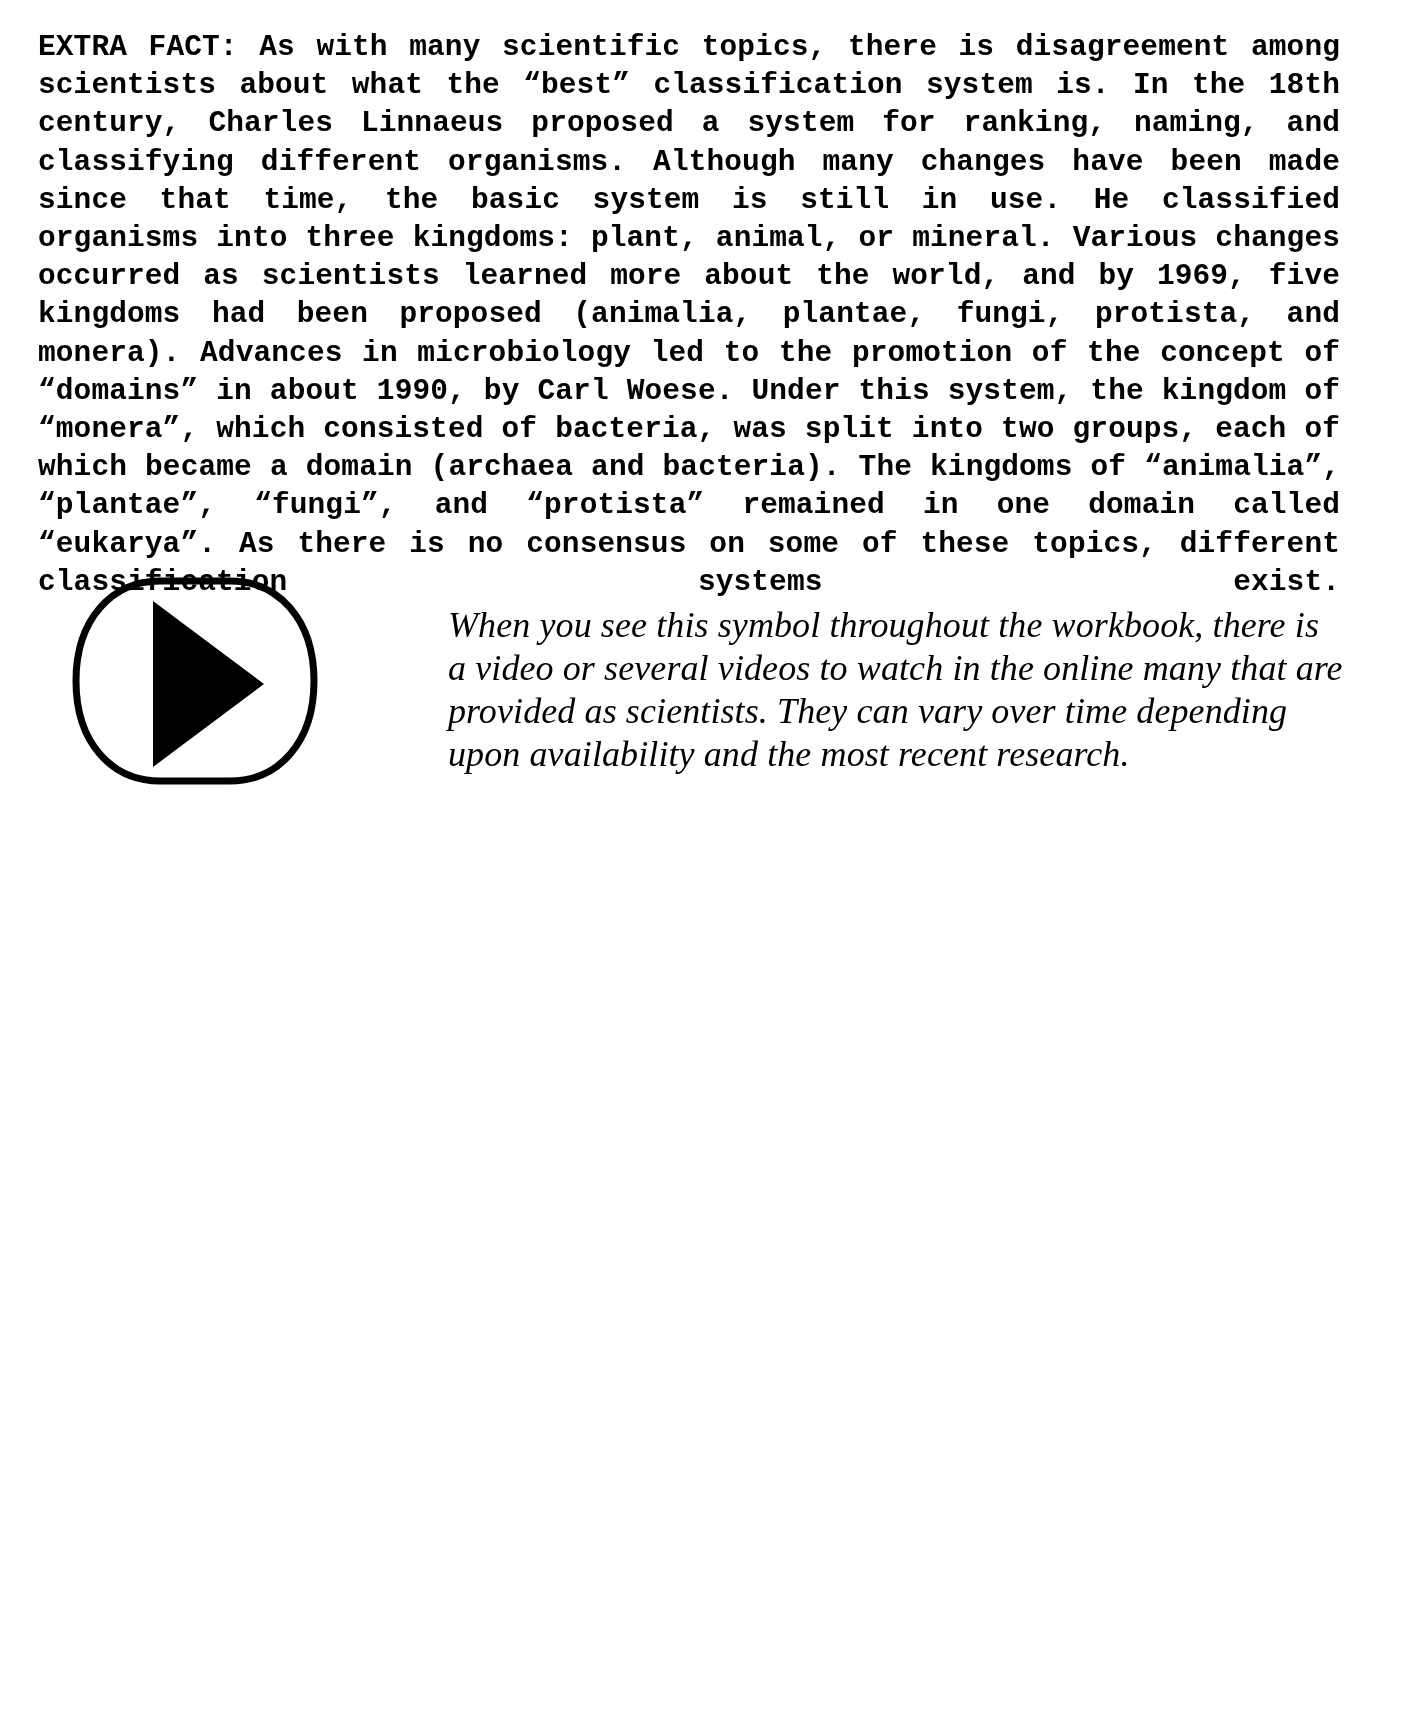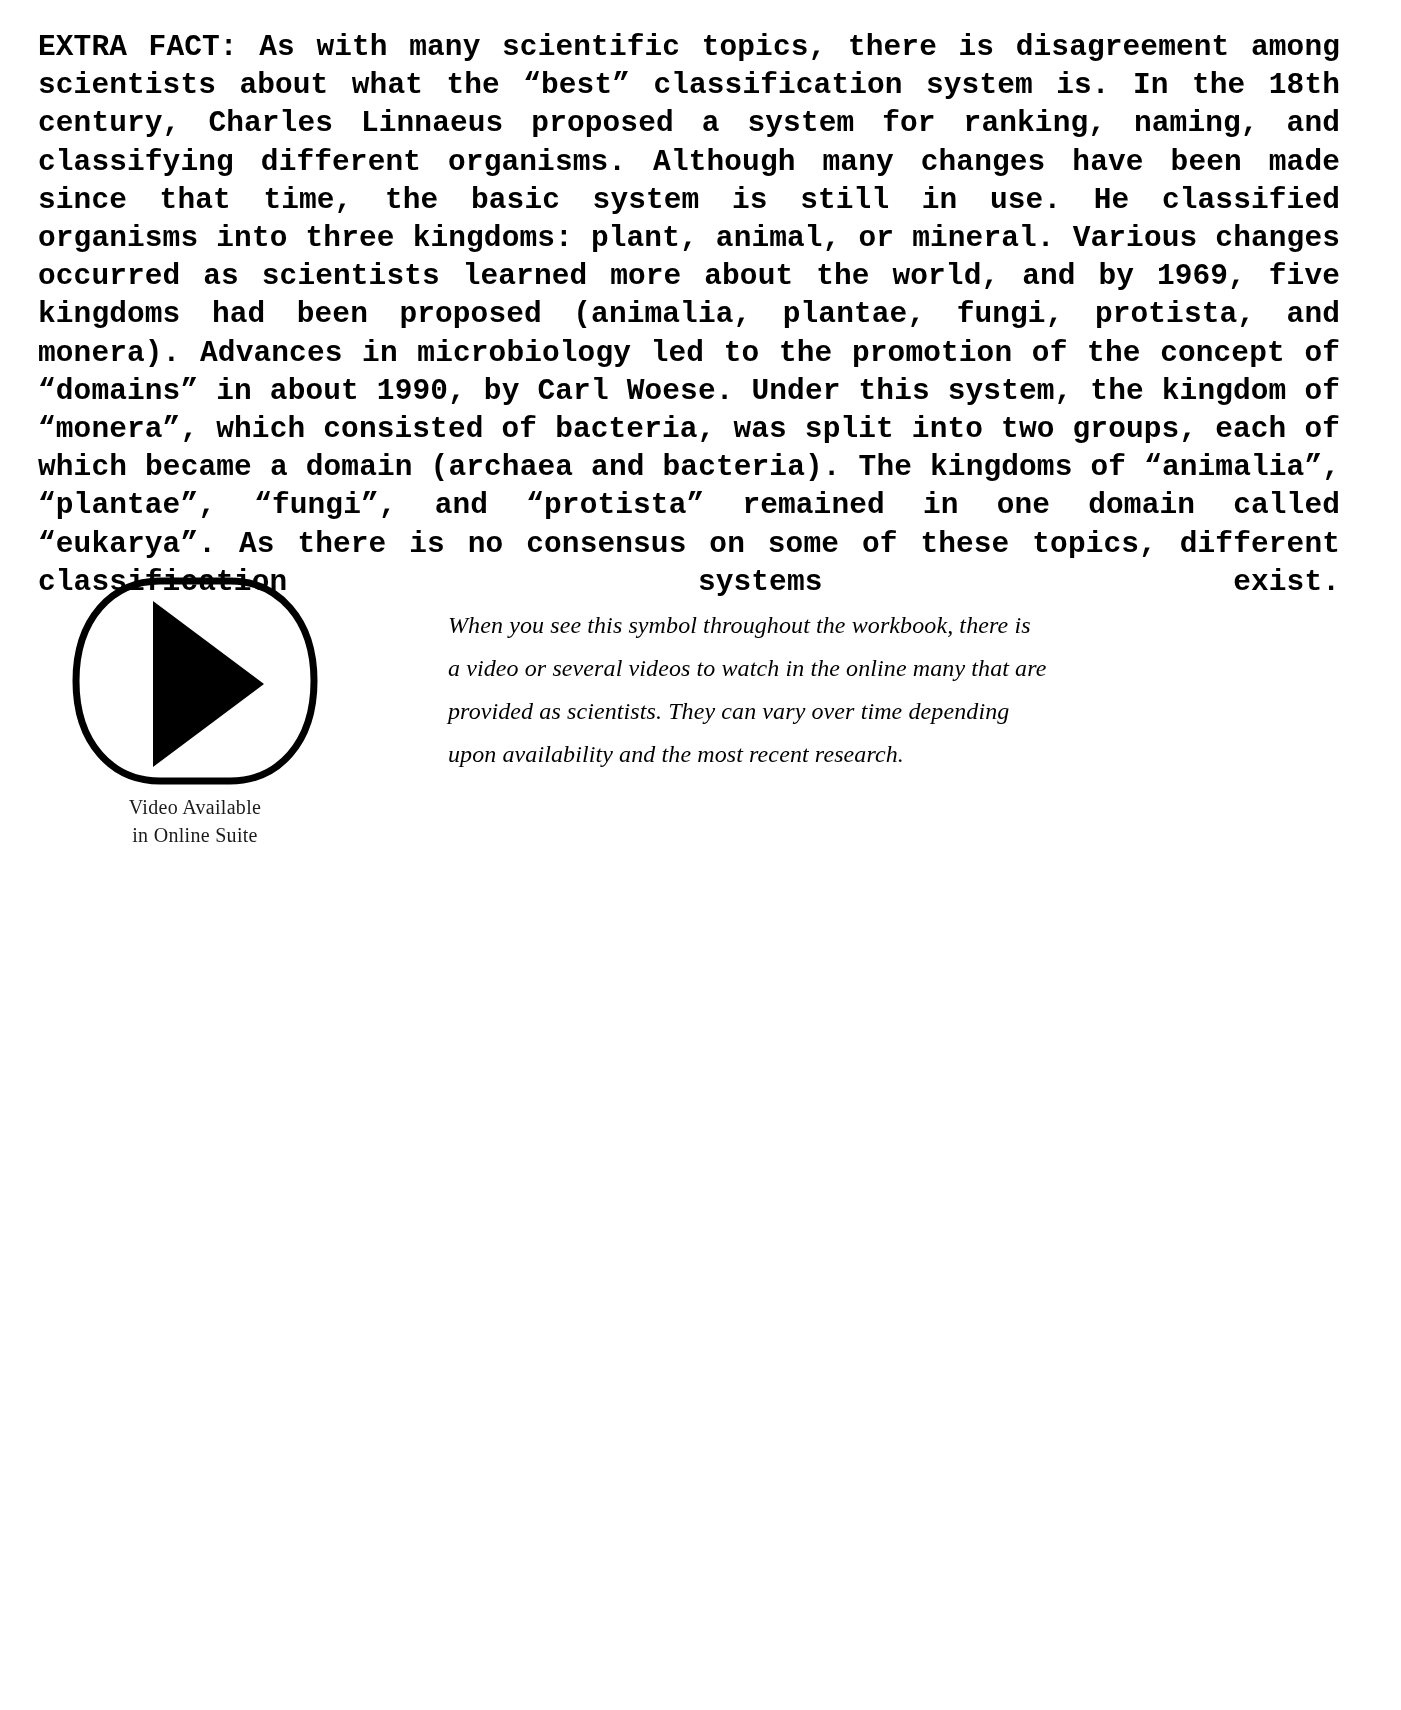--- a/index.html
+++ b/index.html
@@ -82,21 +82,21 @@
     position: absolute;
     left: 448px;
     top: 604px;
     width: 820px;
   }
   .symbol-note p {
     margin: 0;
     font-family: "Liberation Serif", "DejaVu Serif", serif;
     font-style: italic;
     font-weight: normal;
-    font-size: 24px;
+    font-size: 36px;
     line-height: 43px;
     text-align: left;
     letter-spacing: 0.1px;
     color: #000000;
   }
   .symbol-note .note-line {
     display: block;
     white-space: nowrap;
   }
 </style>
@@ -117,24 +117,20 @@
                C 208 6 244 44 244 106
                C 244 168 208 206 160 206
                L 90 206
                C 42 206 6 168 6 106
                C 6 44 42 6 90 6 Z" fill="none" stroke="#000000" stroke-width="7"></path>
 
       <polygon points="83,26 83,192 194,109" fill="#000000"></polygon>
     </svg>
   </div>
 
-  <div class="video-caption">
-    <span class="cap-line">Video Available</span>
-    <span class="cap-line">in Online Suite</span>
-  </div>
 </div>
 
 <div class="symbol-note">
   <p>
     <span class="note-line">When you see this symbol throughout the workbook, there is</span>
     <span class="note-line">a video or several videos to watch in the online many that are</span>
     <span class="note-line">provided as scientists. They can vary over time depending</span>
     <span class="note-line">upon availability and the most recent research.</span>
   </p>
 </div>

